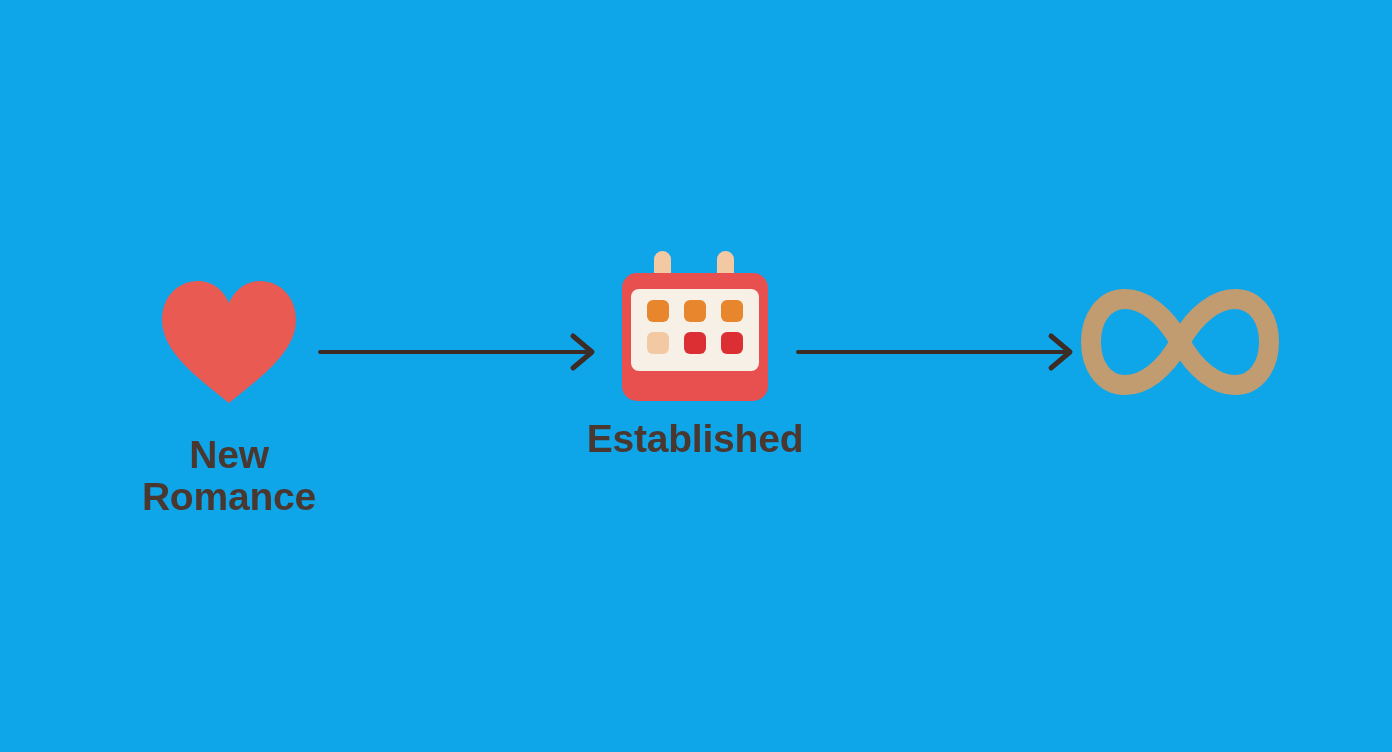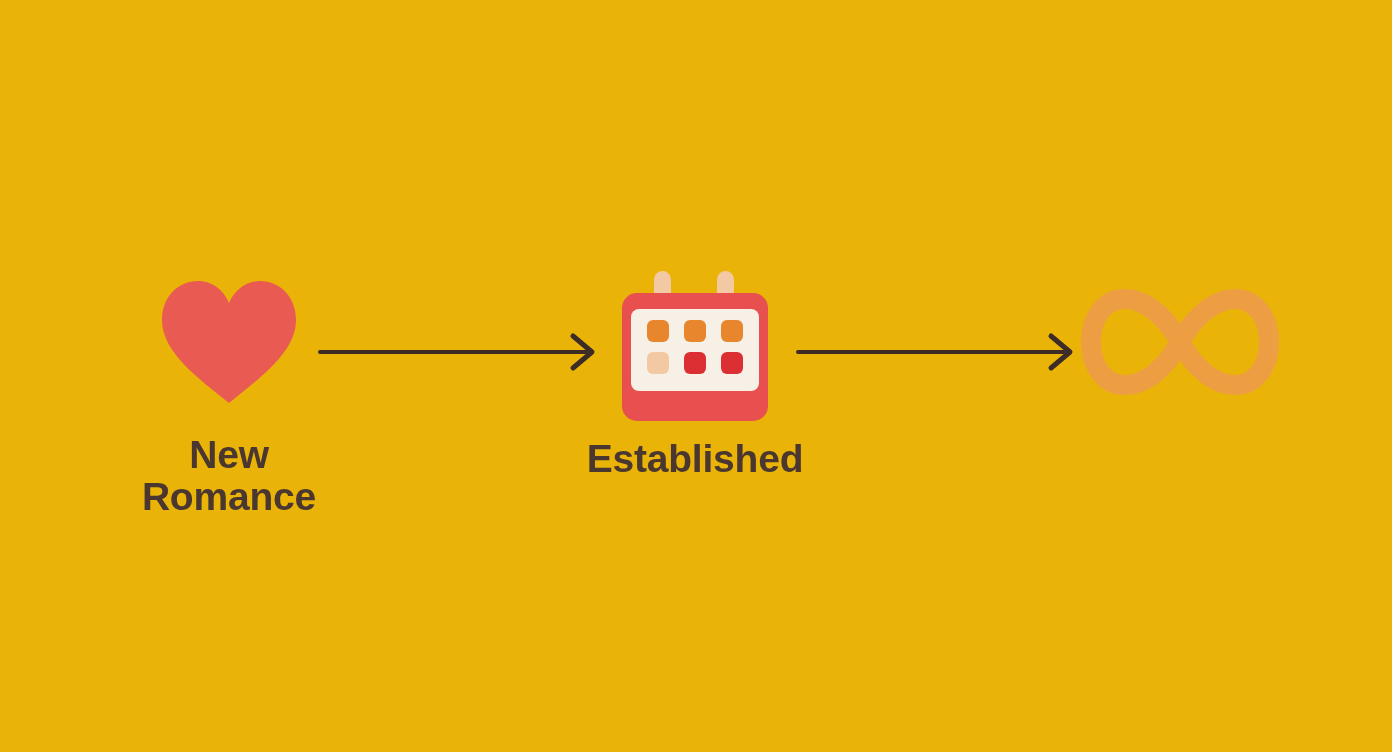--- a/index.html
+++ b/index.html
@@ -11,21 +11,21 @@
     height: 752px;
     background: #FDFCFA;
     font-family: "Liberation Sans", sans-serif;
     overflow: hidden;
   }
 
   #stage {
     position: relative;
     width: 1392px;
     height: 752px;
-    background: #eab308;
+    background: #0ea5e9;
   }
 
   
   .node {
     position: absolute;
     display: flex;
     flex-direction: column;
     align-items: center;
     width: 300px;
   }
@@ -42,21 +42,21 @@
     font-weight: bold;
     color: #4A3730;
     text-align: center;
     line-height: 1.07;
     letter-spacing: -0.2px;
     white-space: pre-line;
   }
 
   
   #node-new-romance { left: 79px;   top: 272px; }
-  #node-established { left: 545px;  top: 276px; }
+  #node-established { left: 545px;  top: 256px; }
   #node-long-term   { left: 1030px; top: 272px; }
 
   
   .arrow {
     position: absolute;
     top: 330px;
     height: 44px;
   }
   #arrow-1 { left: 318px; width: 280px; }
   #arrow-2 { left: 796px; width: 280px; }

